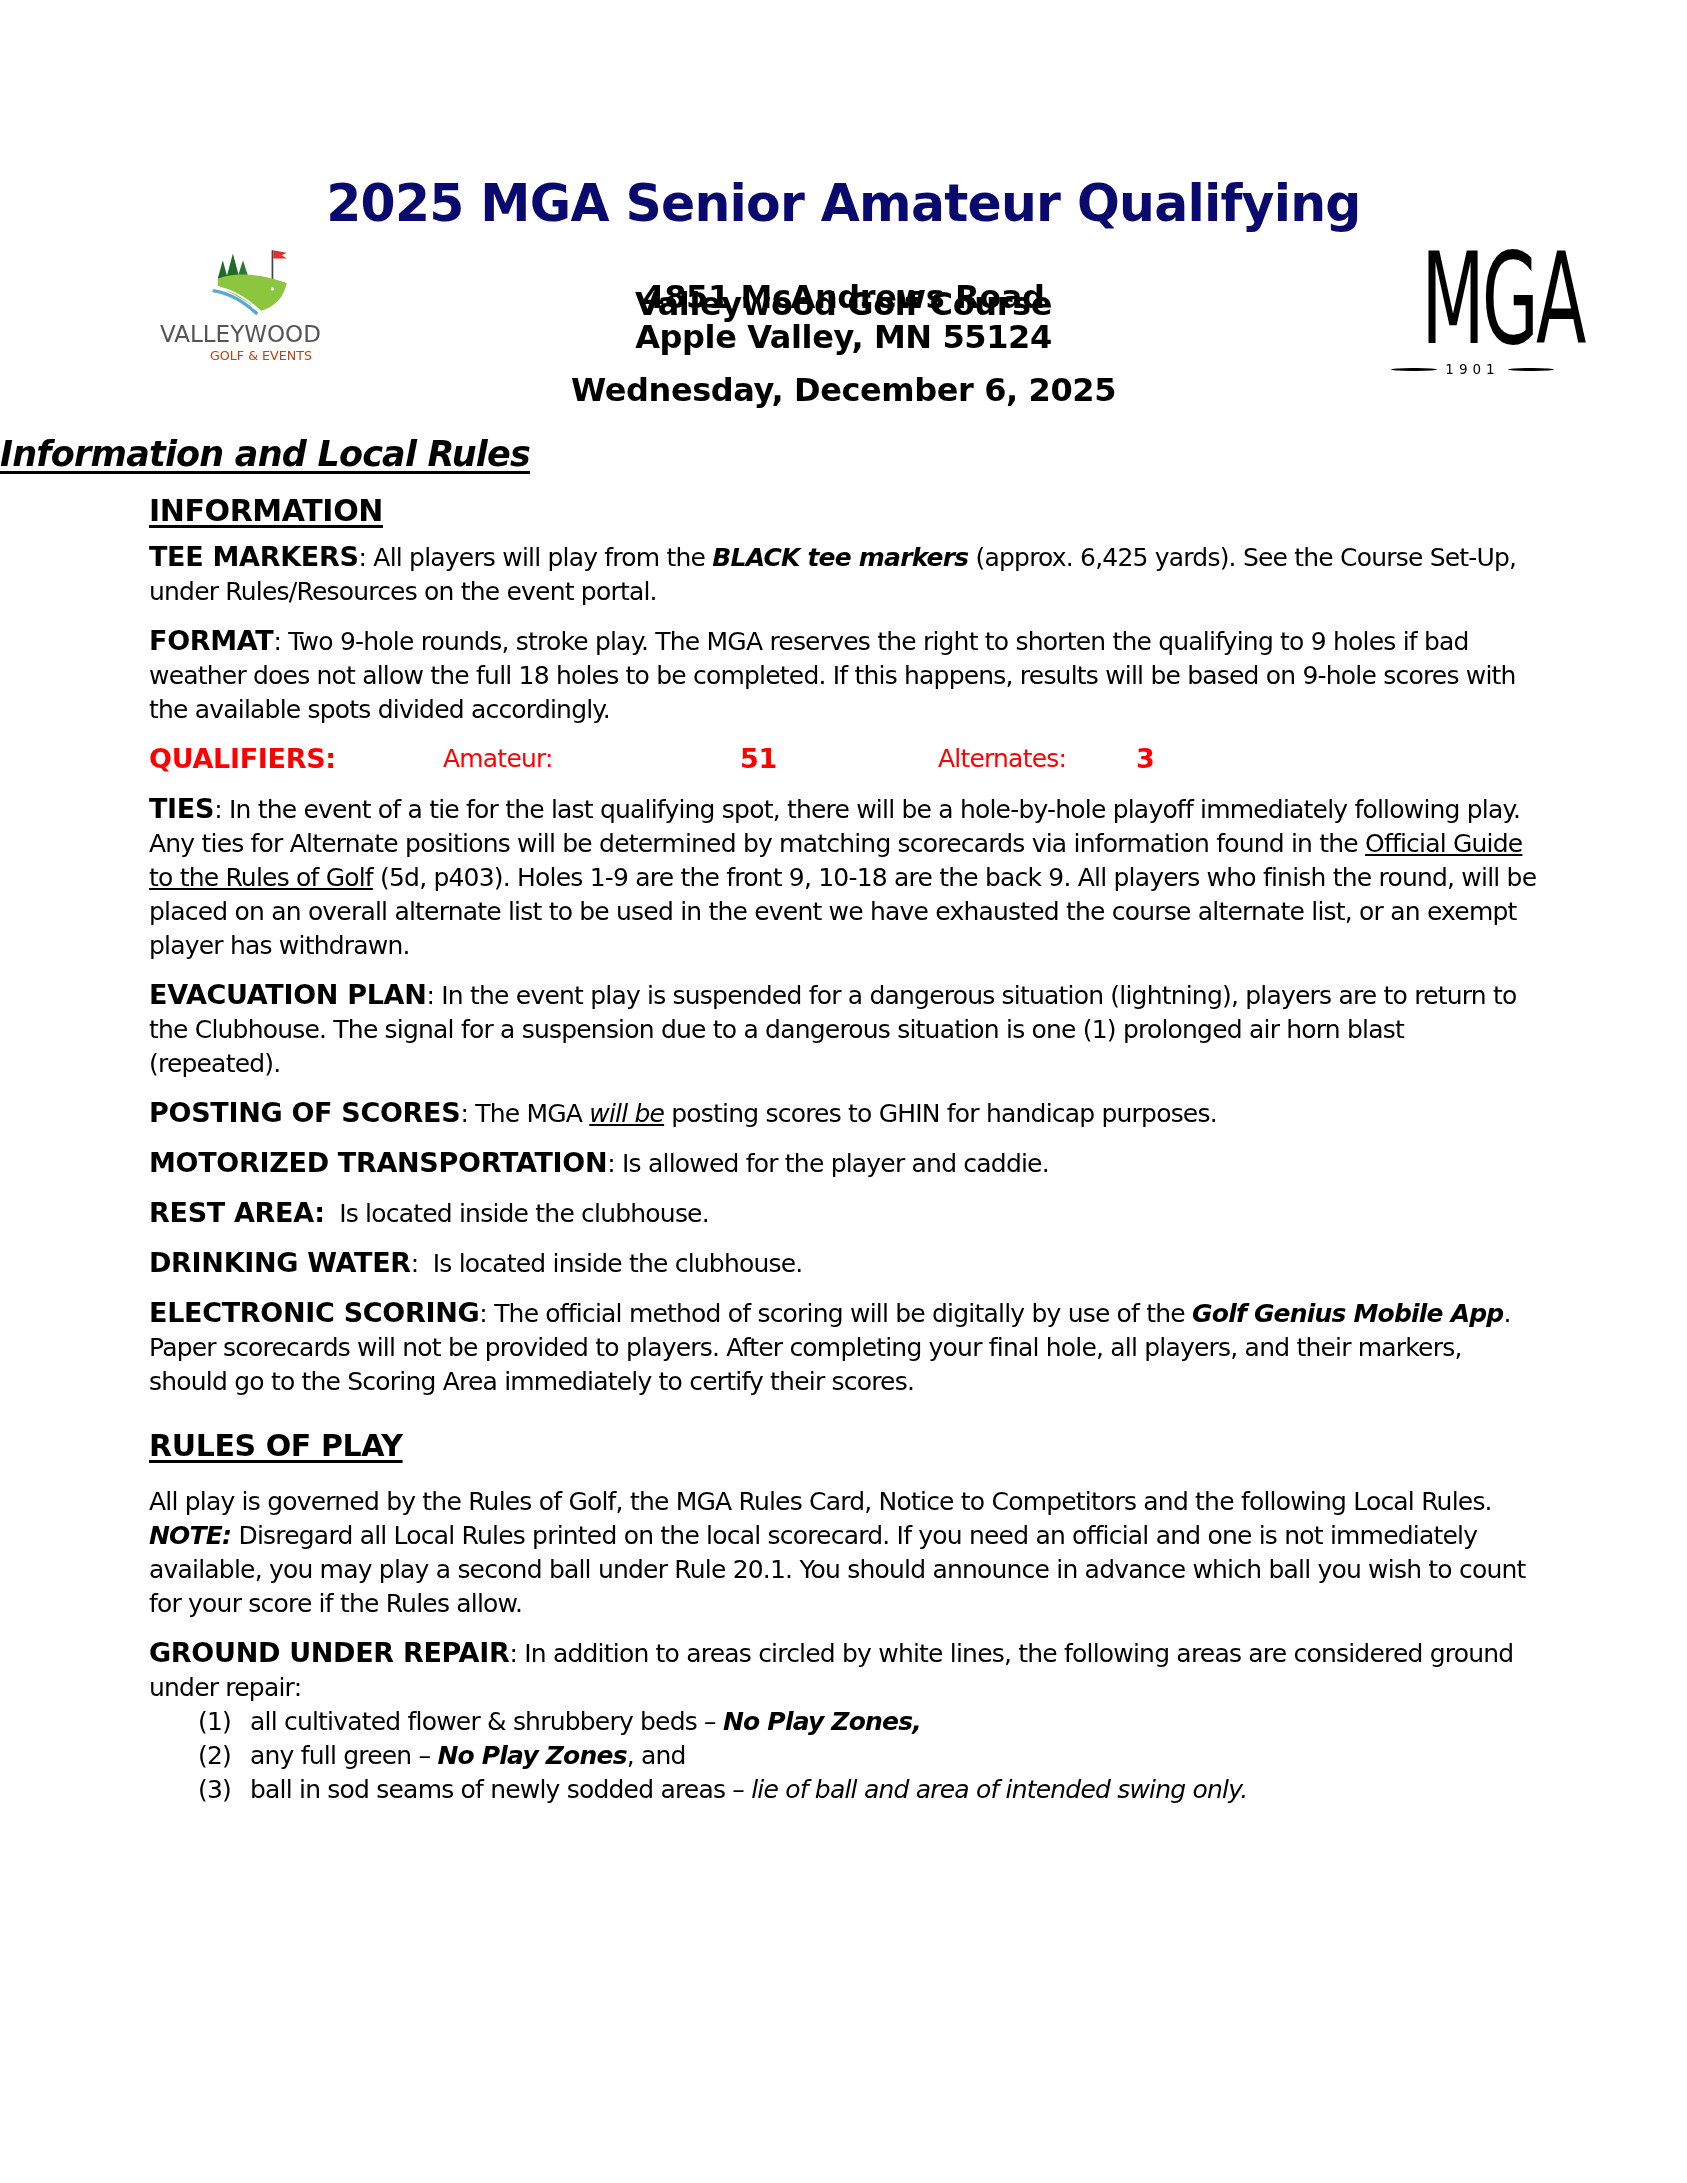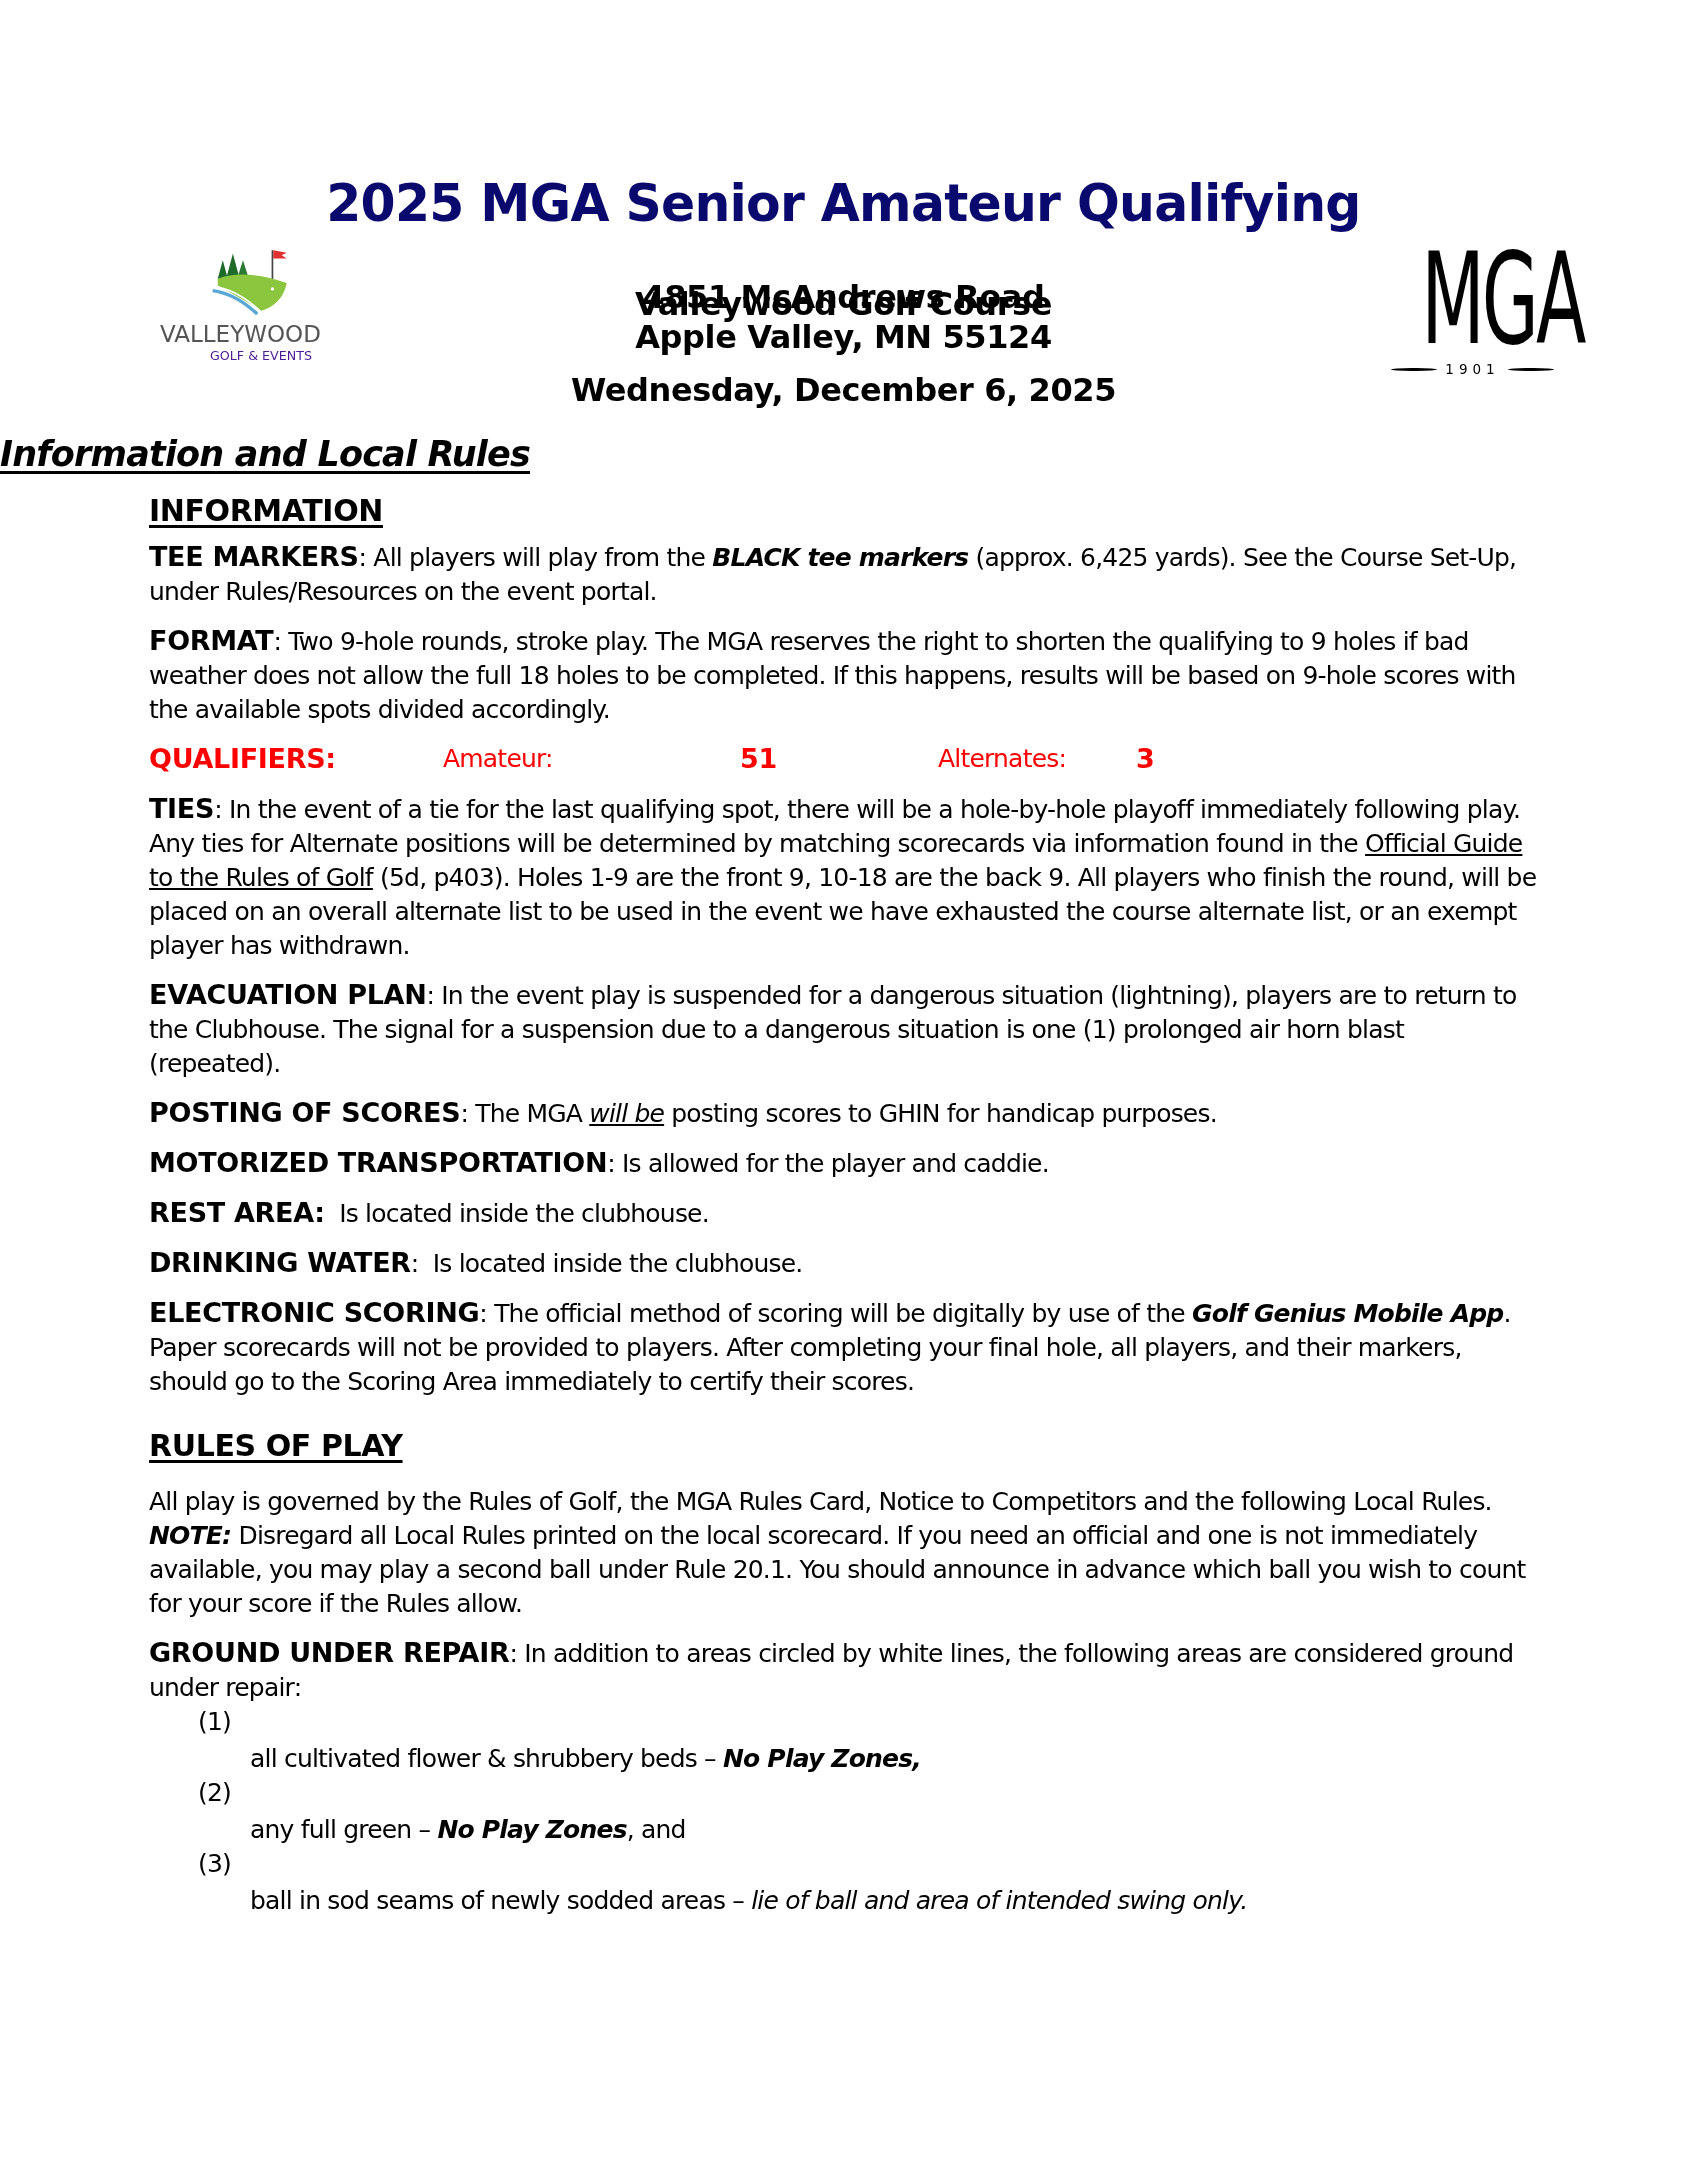--- a/index.html
+++ b/index.html
@@ -22,21 +22,21 @@
       position: absolute; left: 0; width: 1687px; top: 434px; text-align: left;
       font-family: "DejaVu Sans", sans-serif; font-weight: bold; font-style: italic;
       font-size: 35px; letter-spacing: -0.8px;
     }
     .subtitle span { text-decoration: underline; text-decoration-thickness: 2.5px; text-underline-offset: 5px; }
 
     
     .vw-logo { position: absolute; left: 160px; top: 245px; width: 202px; height: 127px; }
     .vw-logo svg { position: absolute; left: 51px; top: 0; }
     .vw-name { position: absolute; left: 0; top: 76px; width: 202px; text-align: left; font-family: "DejaVu Sans", sans-serif; font-size: 23px; color: #555; letter-spacing: 0px; font-weight: normal; }
-    .vw-sub { position: absolute; left: 0; top: 103px; width: 202px; text-align: center; font-family: "DejaVu Sans", sans-serif; font-size: 12.7px; color: #4c1d95; }
+    .vw-sub { position: absolute; left: 0; top: 103px; width: 202px; text-align: center; font-family: "DejaVu Sans", sans-serif; font-size: 12.7px; color: #c2410c; }
     .mga-logo { position: absolute; left: 1384px; top: 240px; width: 177px; height: 143px; }
     .mga-letters { position: absolute; left: 0; top: 0; width: 177px; text-align: center; font-family: "DejaVu Sans", sans-serif; font-size: 127px; line-height: 118px; font-weight: normal; transform: scaleX(0.58); transform-origin: center top; letter-spacing: -5px; }
     .mga-year { position: absolute; left: 0; top: 121px; width: 177px; text-align: center; font-family: "DejaVu Sans", sans-serif; font-size: 13.5px; letter-spacing: 5px; }
     .mga-dash { position: absolute; top: 128px; width: 46px; height: 3.4px; background: #000; border-radius: 50%; }
 
     
     .content { position: absolute; left: 149px; top: 494px; width: 1388px; }
     .body-text { font-family: "DejaVu Sans", sans-serif; font-size: 25px; line-height: 34px; letter-spacing: -0.8px; word-spacing: 0px; }
     .section-head {
       font-family: "DejaVu Sans", sans-serif; font-weight: bold; font-size: 30px; letter-spacing: -0.4px;
@@ -46,21 +46,21 @@
     .lbl { font-weight: bold; font-size: 27px; letter-spacing: -0.3px; }
     .bi { font-weight: bold; font-style: italic; }
     .i { font-style: italic; }
     .u { text-decoration: underline; }
     .red { color: #ff0000; }
     .qual-row { position: relative; height: 35px; margin: 0 0 15px 0; }
     .qual-row > * { position: absolute; top: 0; }
     .list { margin: 0; padding: 0; list-style: none; }
     .list li { padding-left: 49px; position: relative; }
     .list .num { position: absolute; left: 49px; }
-    .list .txt { display: inline-block; padding-left: 52px; margin-top: 37px; }
+    .list .txt { display: inline-block; padding-left: 52px; }
   </style>
 </head>
 <body>
 
 <div class="page">
 
   <div class="vw-logo">
     <svg width="101" height="76" viewBox="0 0 120 90">
       <polygon points="14,18 8,40 20,40" fill="#1f6b2a"></polygon>
       <polygon points="26,10 18,40 34,40" fill="#1f6b2a"></polygon>

